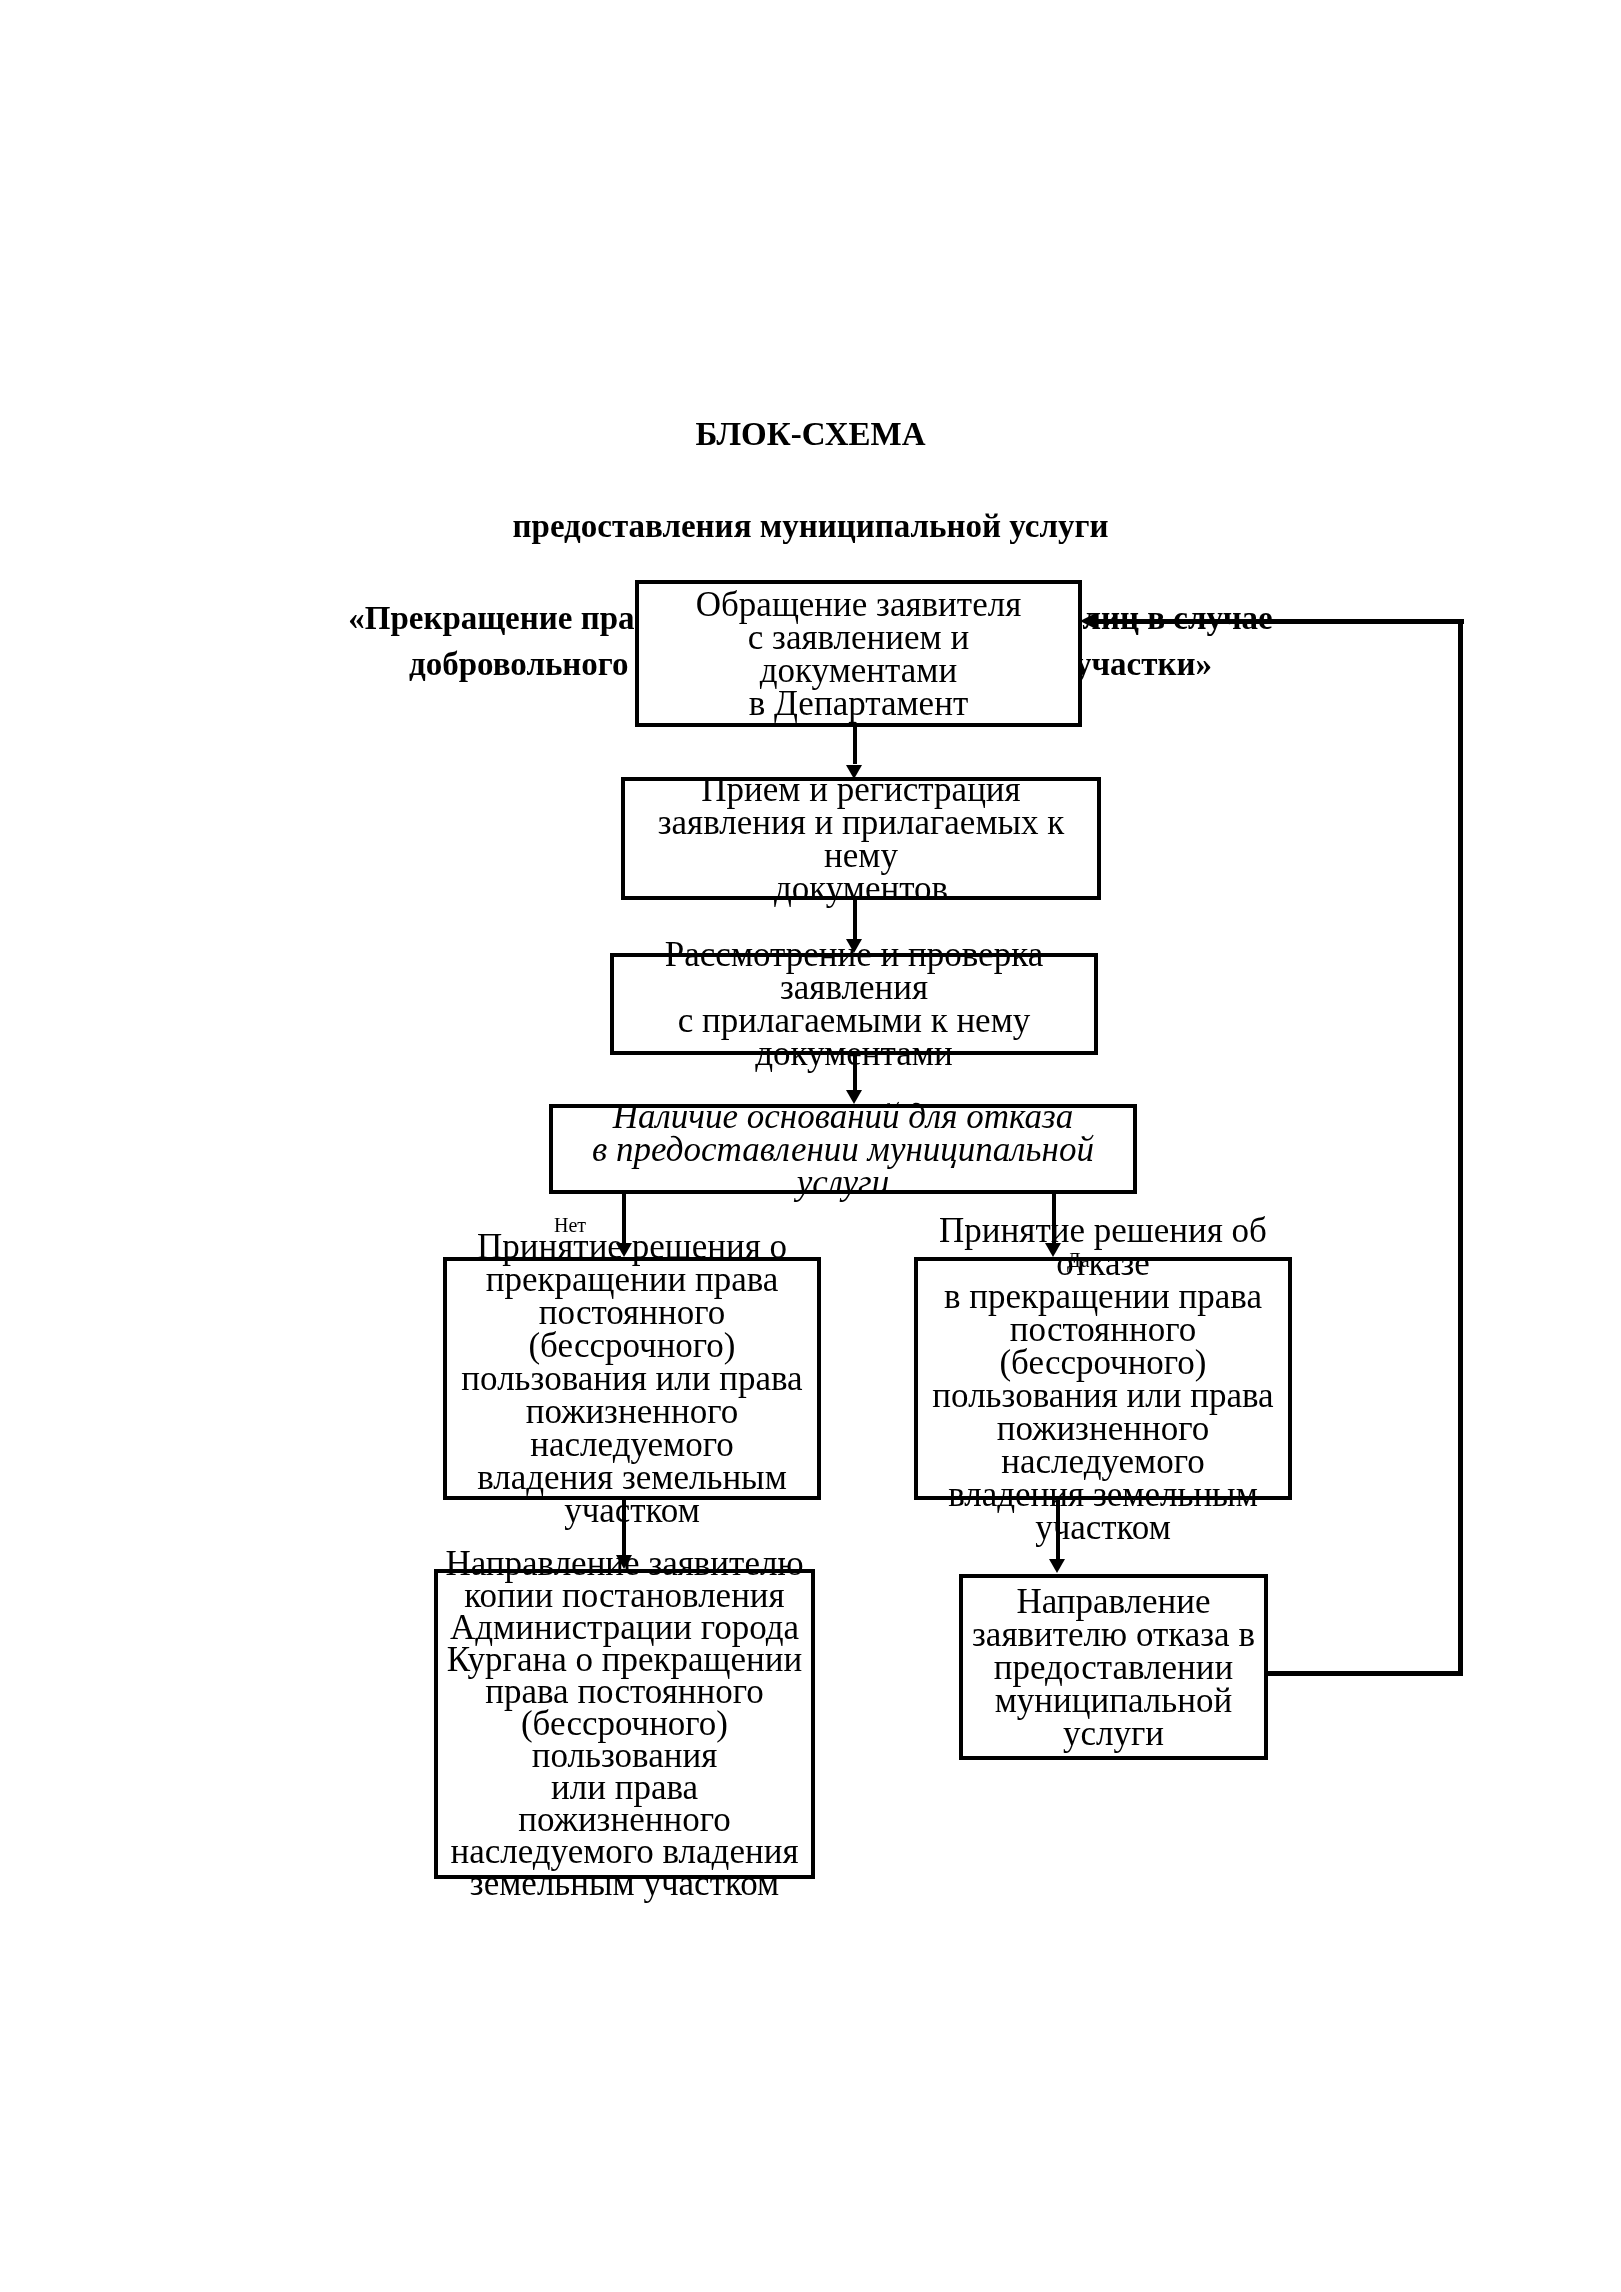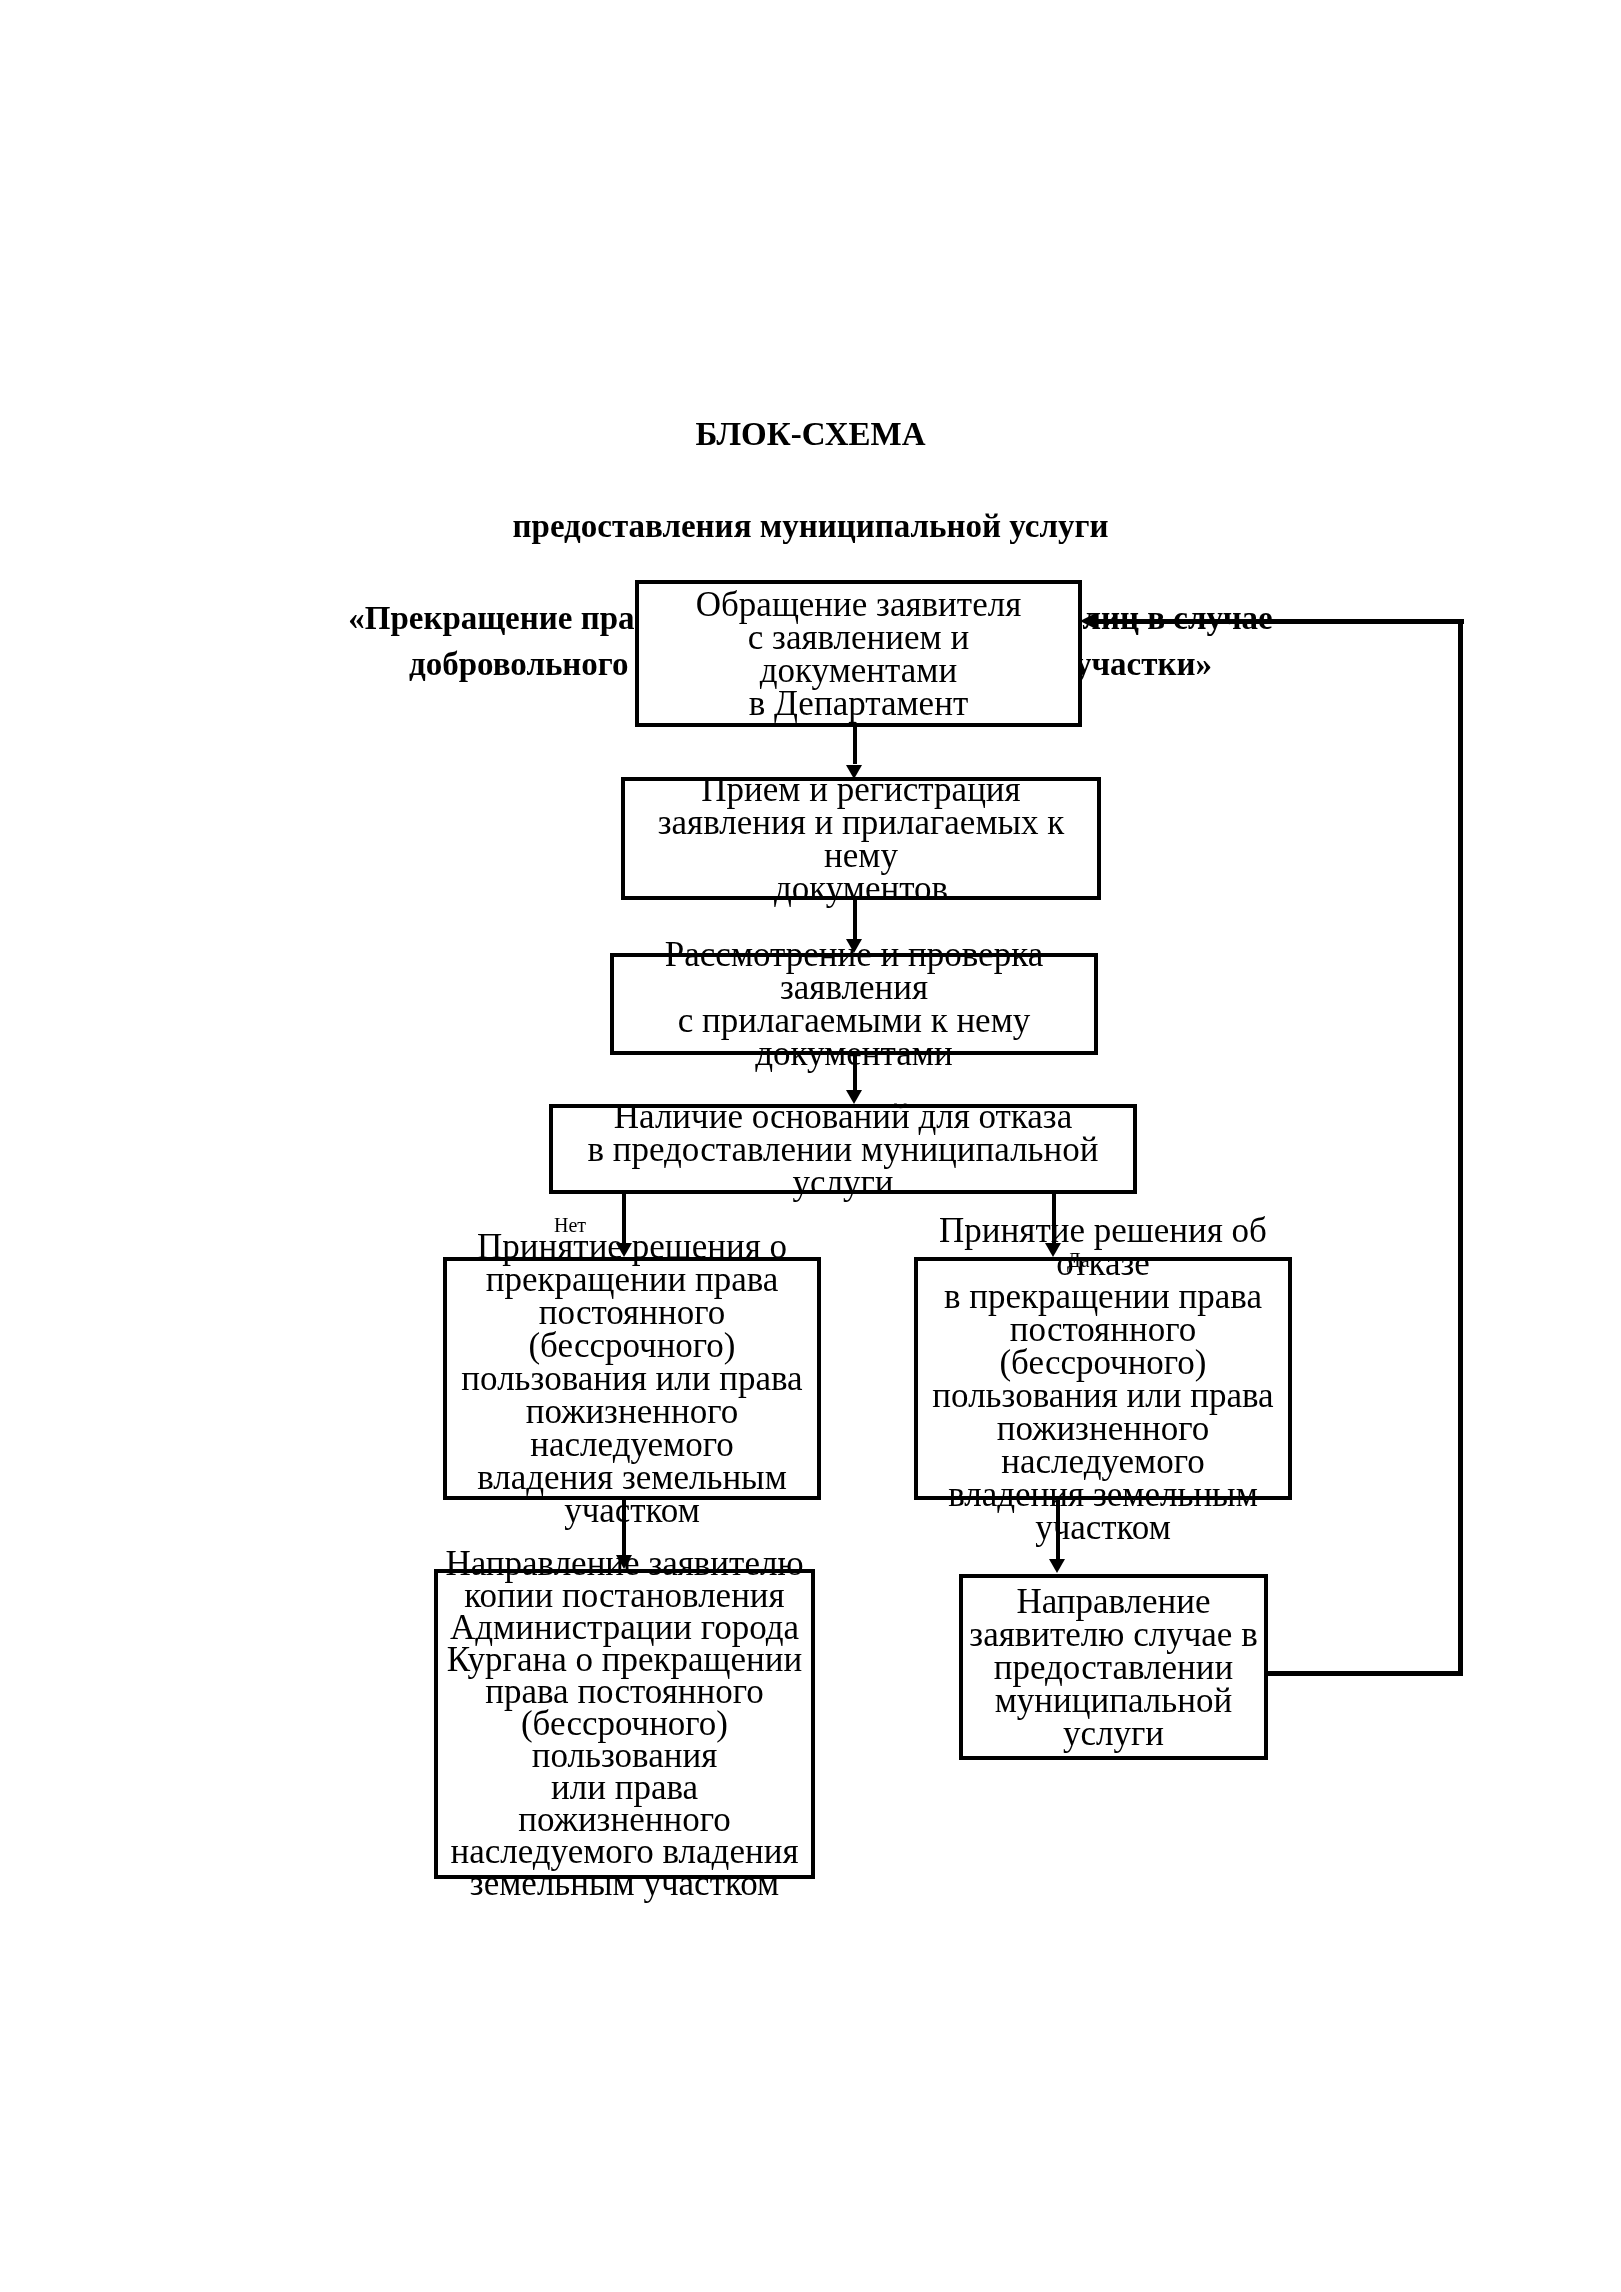--- a/index.html
+++ b/index.html
@@ -37,21 +37,21 @@
     justify-content: center;
     text-align: center;
     white-space: pre-line;
     font-size: 35px;
     line-height: 33px;
     padding: 2px 5.9px;
   }
   #box1 { left: 635px;  top: 580px;  width: 447px; height: 147px; }
   #box2 { left: 621px;  top: 777px;  width: 480px; height: 123px; }
   #box3 { left: 610px;  top: 953px;  width: 488px; height: 102px; }
-  #box4 { left: 549px;  top: 1104px; width: 588px; height: 90px;  }
+  #box4 { left: 549px;  top: 1104px; width: 588px; height: 90px; font-style: italic;  }
   #box5l { left: 443px; top: 1257px; width: 378px; height: 243px; }
   #box5r { left: 914px; top: 1257px; width: 378px; height: 243px; }
   #box6l { left: 434px; top: 1569px; width: 381px; height: 310px; line-height: 32px; }
   #box6r { left: 959px; top: 1574px; width: 309px; height: 186px; }
   .vline, .hline {
     position: absolute;
     background: #000000;
   }
   .vline { width: 3.9px; }
   .hline { height: 4.9px; }
@@ -134,21 +134,21 @@
   <div class="node" id="box6l">Направление заявителю
 копии постановления
 Администрации города
 Кургана о прекращении
 права постоянного
 (бессрочного) пользования
 или права пожизненного
 наследуемого владения
 земельным участком</div>
   <div class="node" id="box6r">Направление
-заявителю случае в
+заявителю отказа в
 предоставлении
 муниципальной
 услуги</div>
 
   <div class="branch-label" id="label-no">Нет</div>
   <div class="branch-label" id="label-yes">Да</div>
 
   <div class="vline" id="line-1-2"></div>
   <div class="vline" id="line-2-3"></div>
   <div class="vline" id="line-3-4"></div>

